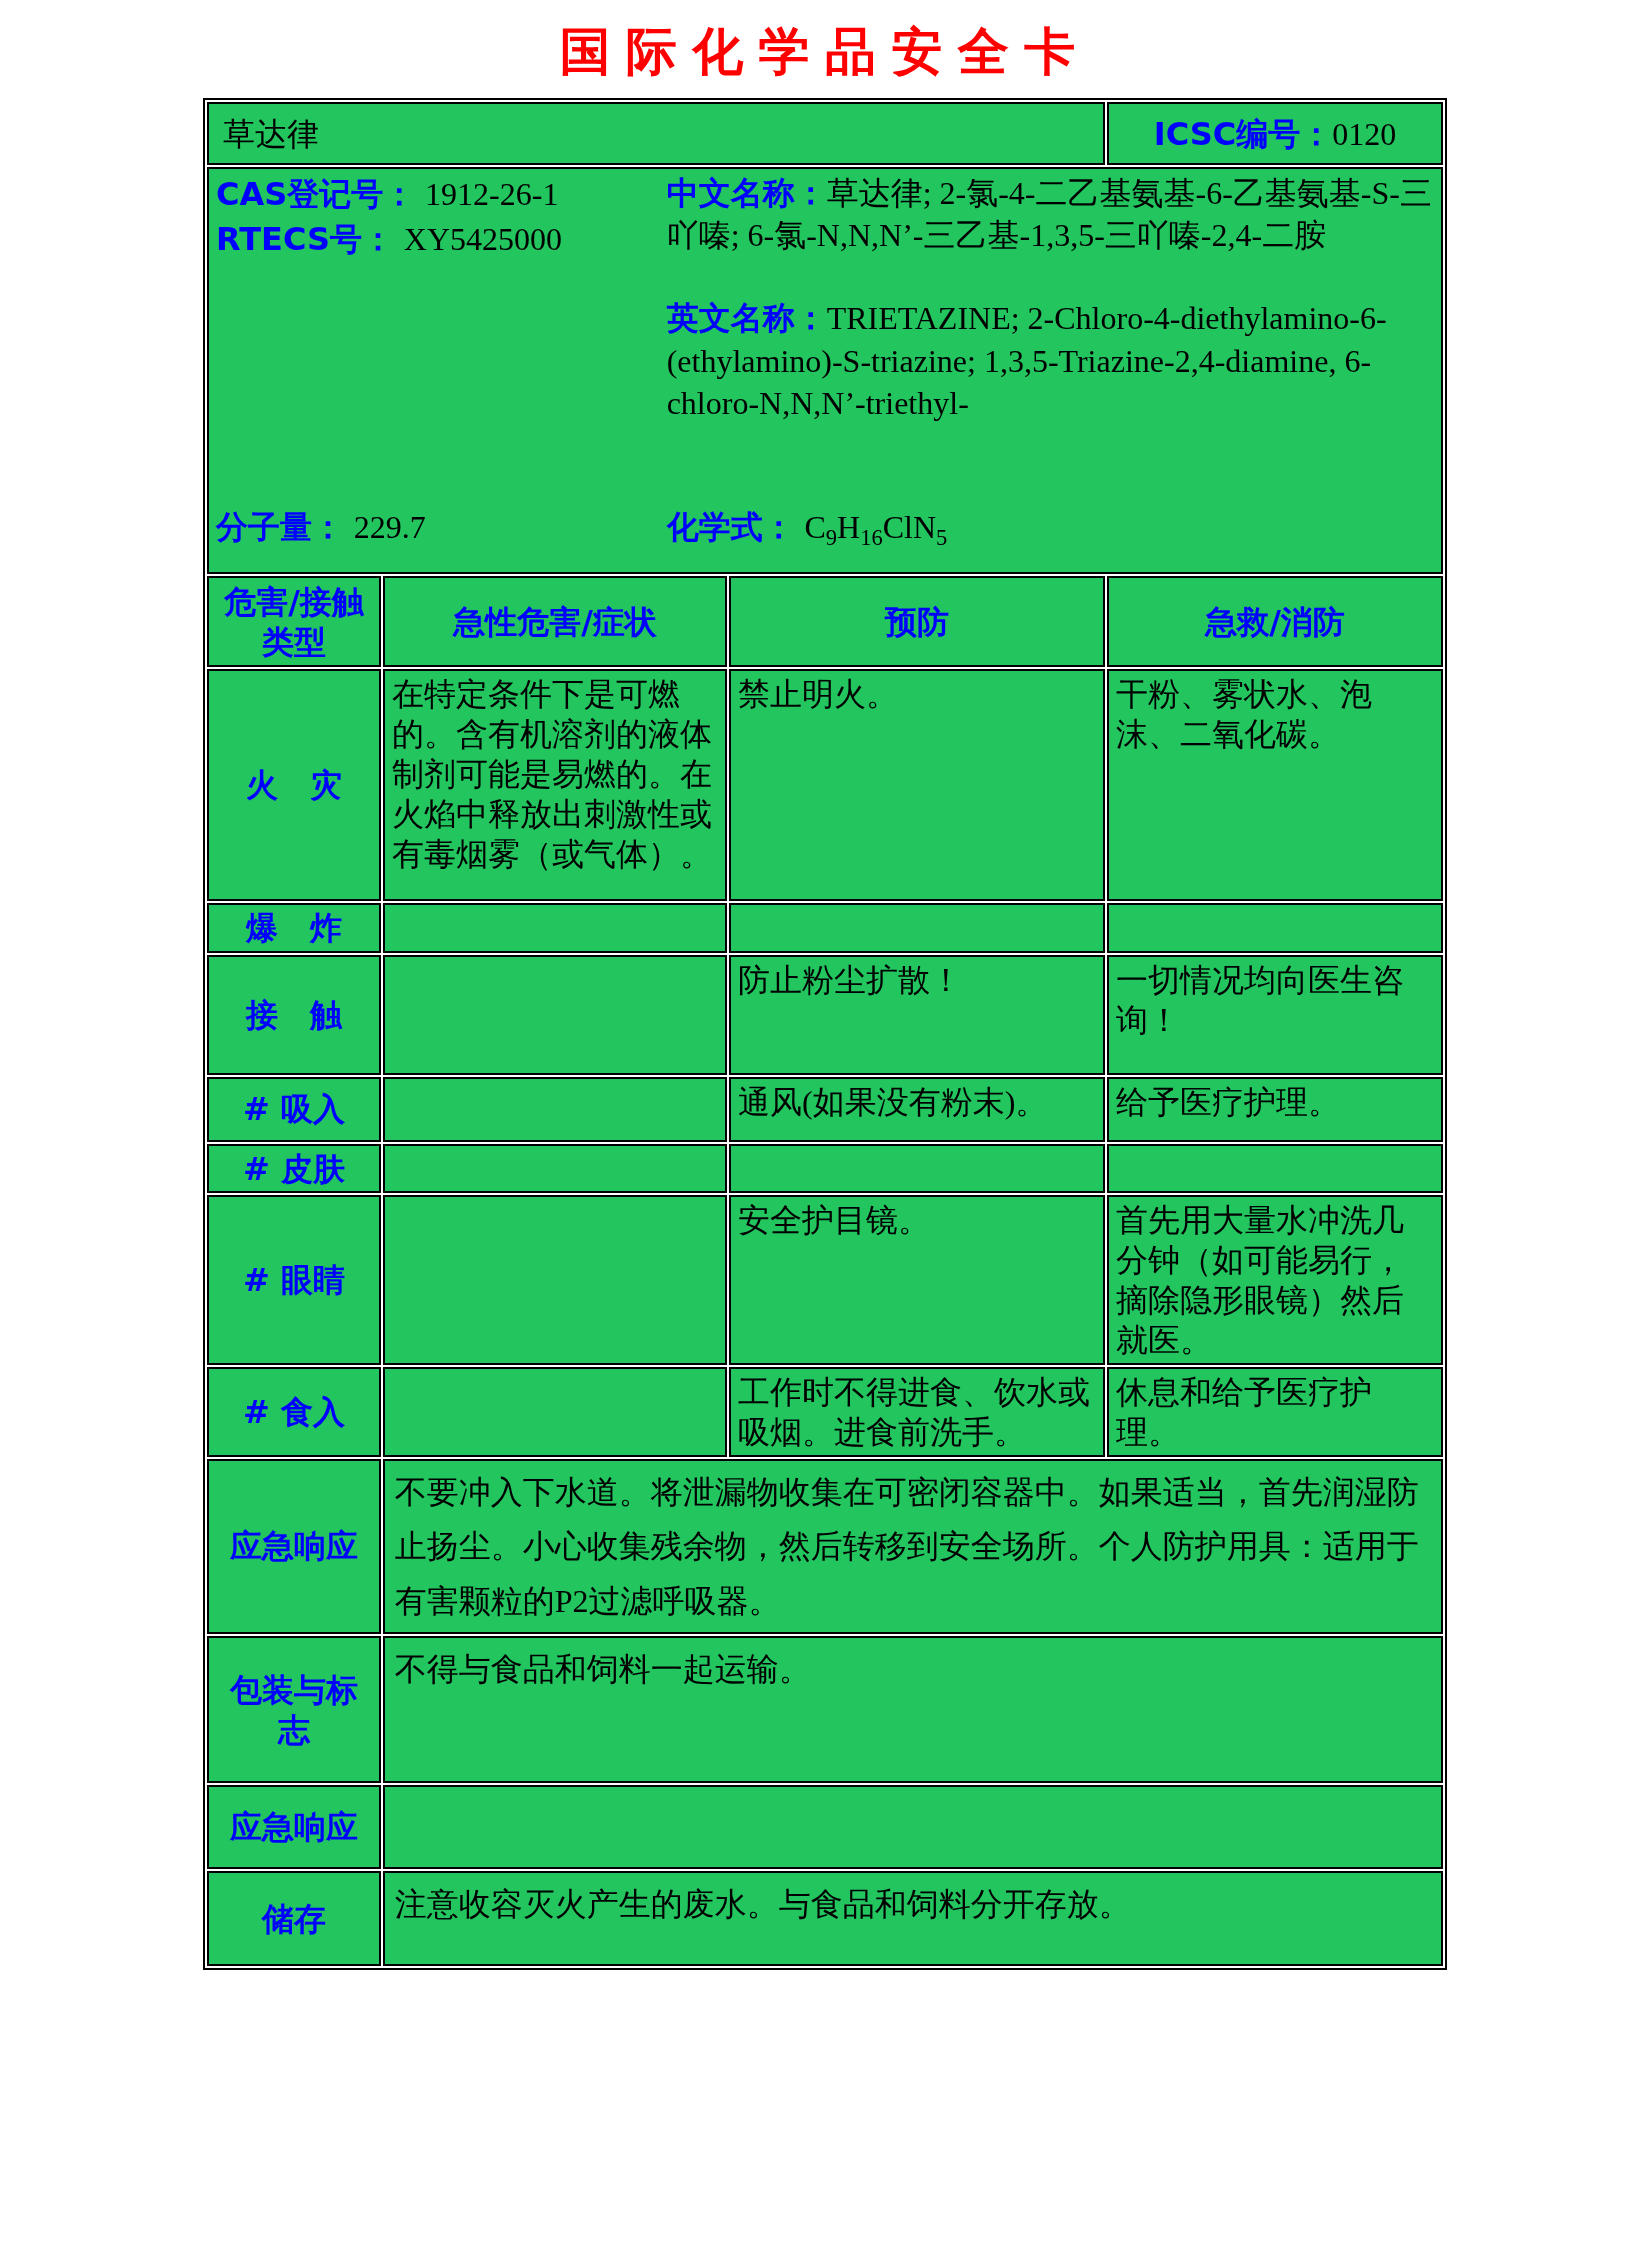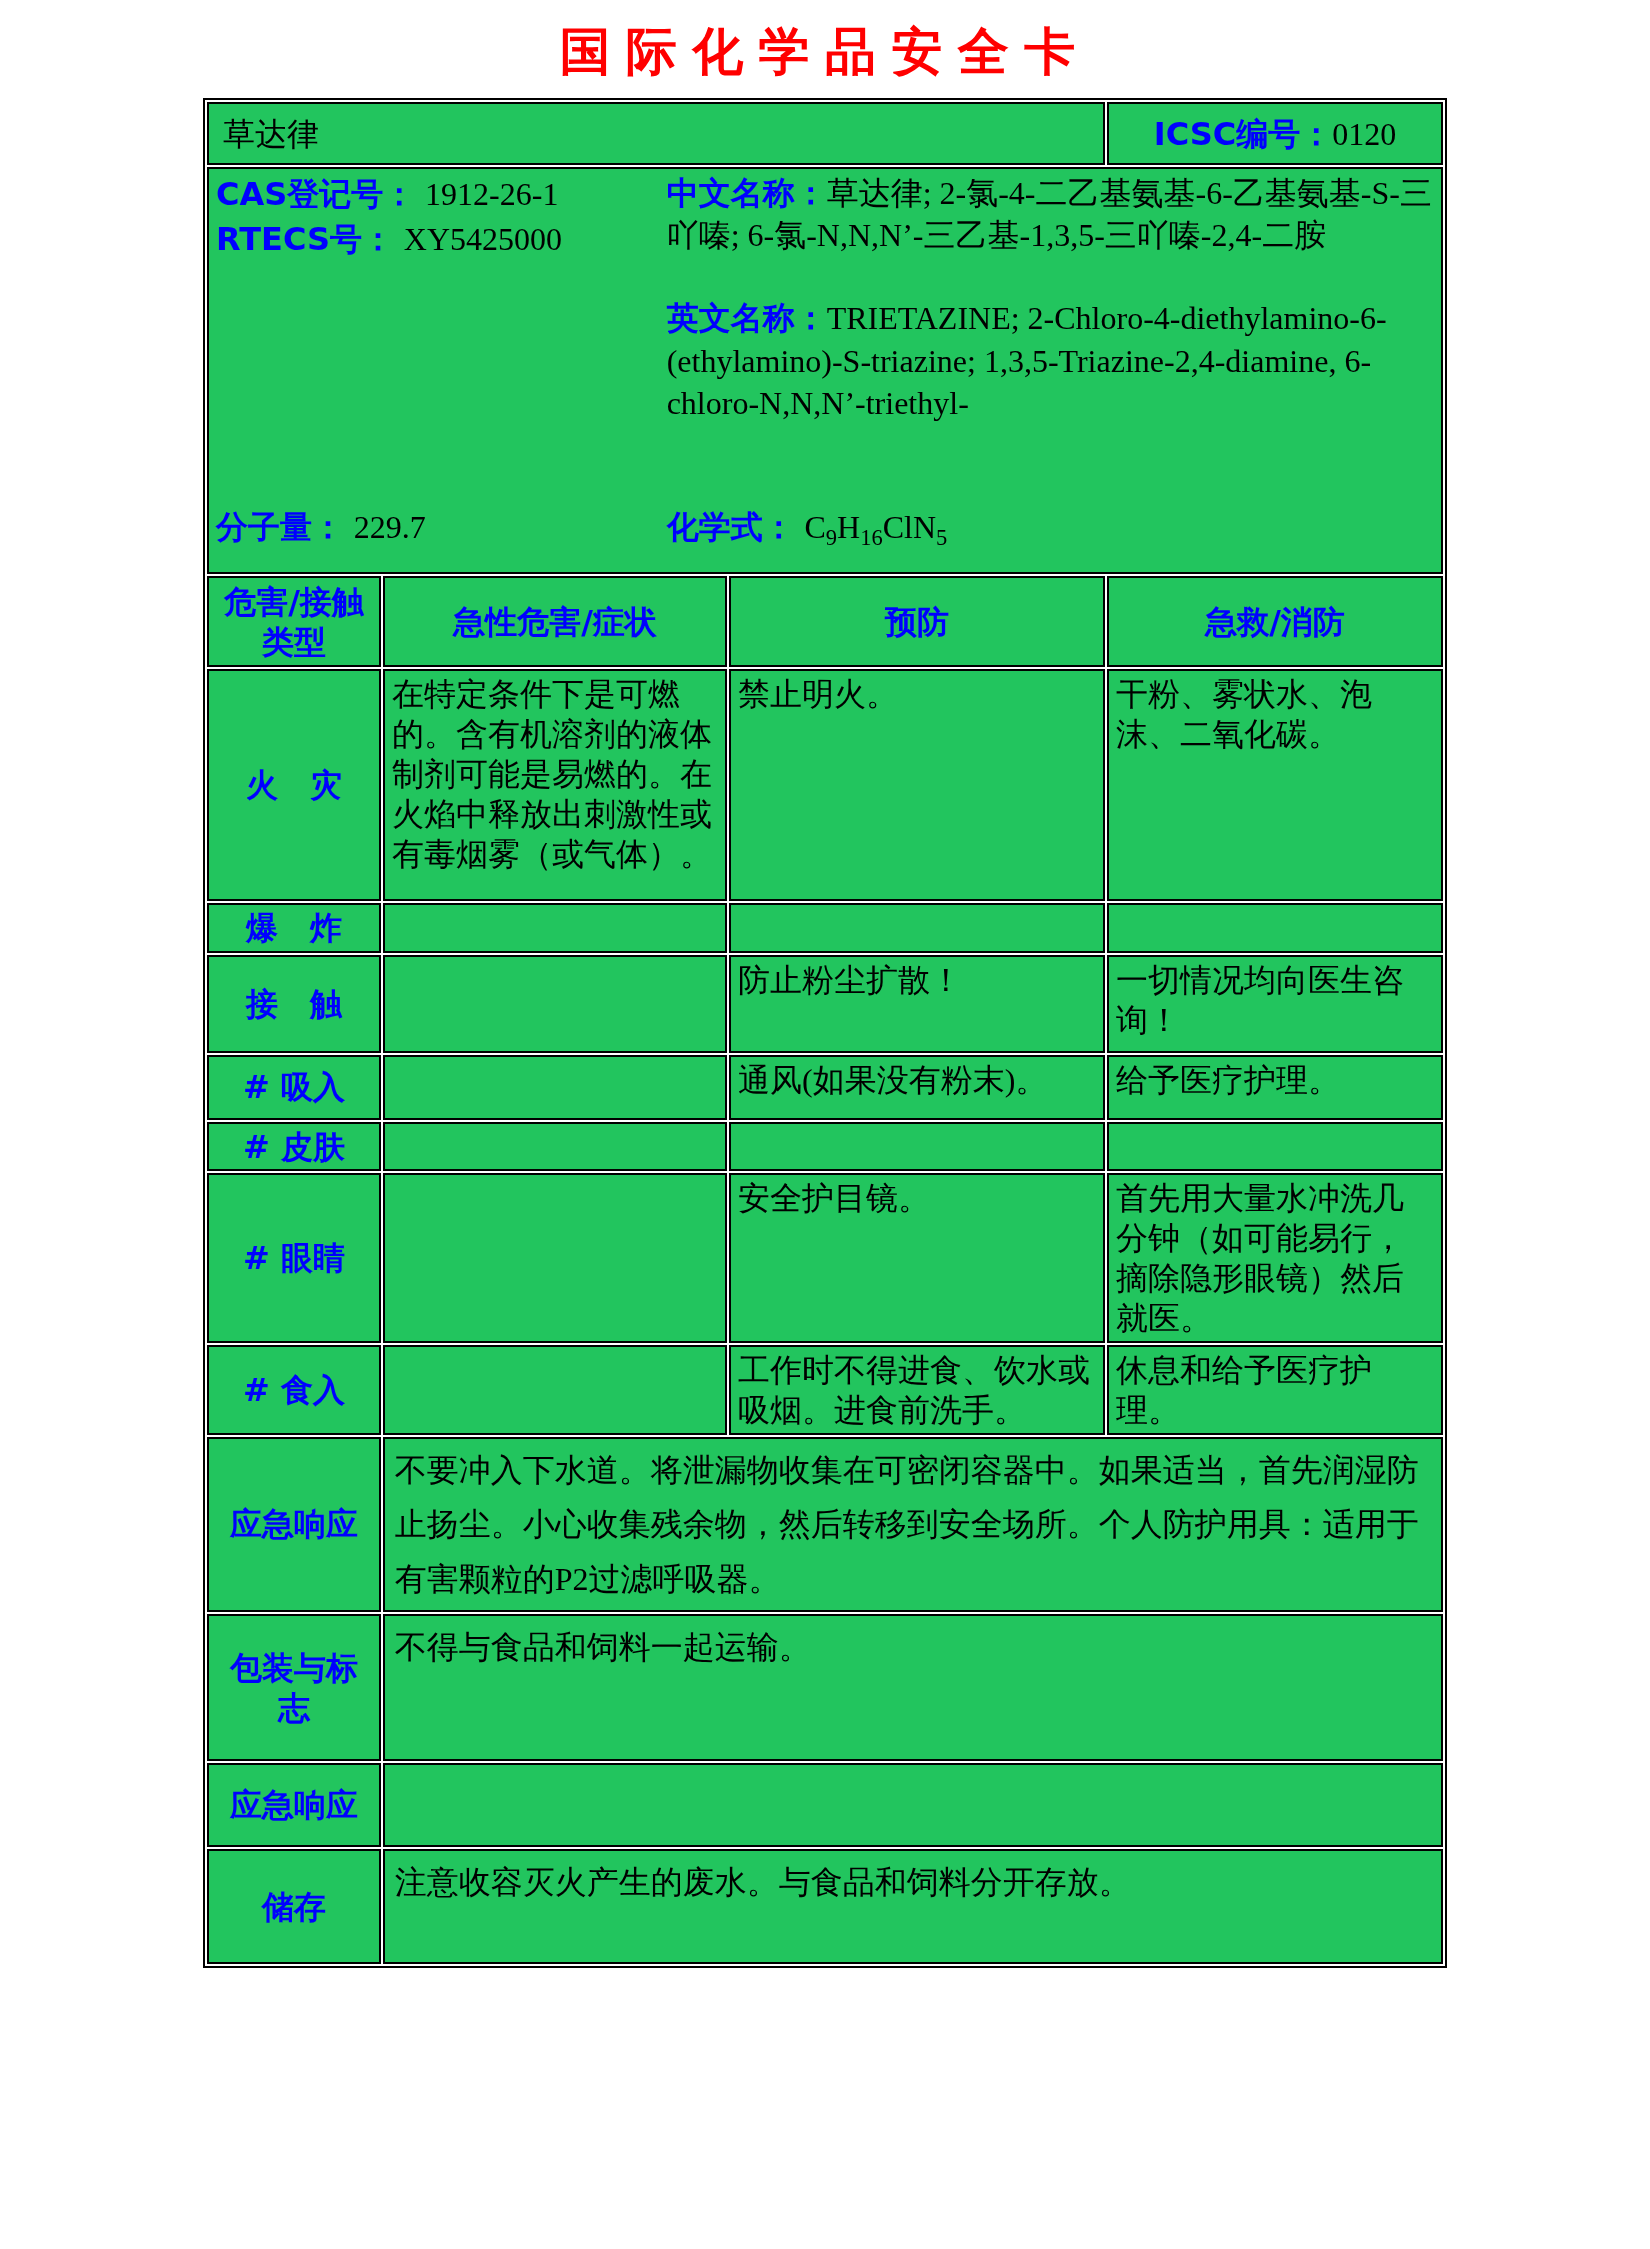--- a/index.html
+++ b/index.html
@@ -133,21 +133,21 @@
   </tr>
 
   <tr>
     <td class="type-cell" style="height:36px">爆　炸</td>
     <td></td>
     <td></td>
     <td></td>
   </tr>
 
   <tr>
-    <td class="type-cell" style="height:98px">接　触</td>
+    <td class="type-cell" style="height:120px">接　触</td>
     <td></td>
     <td>防止粉尘扩散！</td>
     <td>一切情况均向医生咨询！</td>
   </tr>
 
   <tr>
     <td class="type-cell" style="height:65px"># 吸入</td>
     <td></td>
     <td>通风(如果没有粉末)。</td>
     <td>给予医疗护理。</td>
@@ -183,18 +183,18 @@
     <td class="sec-label" style="height:147px">包装与标志</td>
     <td colspan="3" class="sec-content">不得与食品和饲料一起运输。</td>
   </tr>
 
   <tr>
     <td class="sec-label" style="height:84px">应急响应</td>
     <td colspan="3" class="sec-content"></td>
   </tr>
 
   <tr>
-    <td class="sec-label" style="height:115px">储存</td>
+    <td class="sec-label" style="height:95px">储存</td>
     <td colspan="3" class="sec-content">注意收容灭火产生的废水。与食品和饲料分开存放。</td>
   </tr>
 </tbody>
   </table>
 
 
 </body></html>

